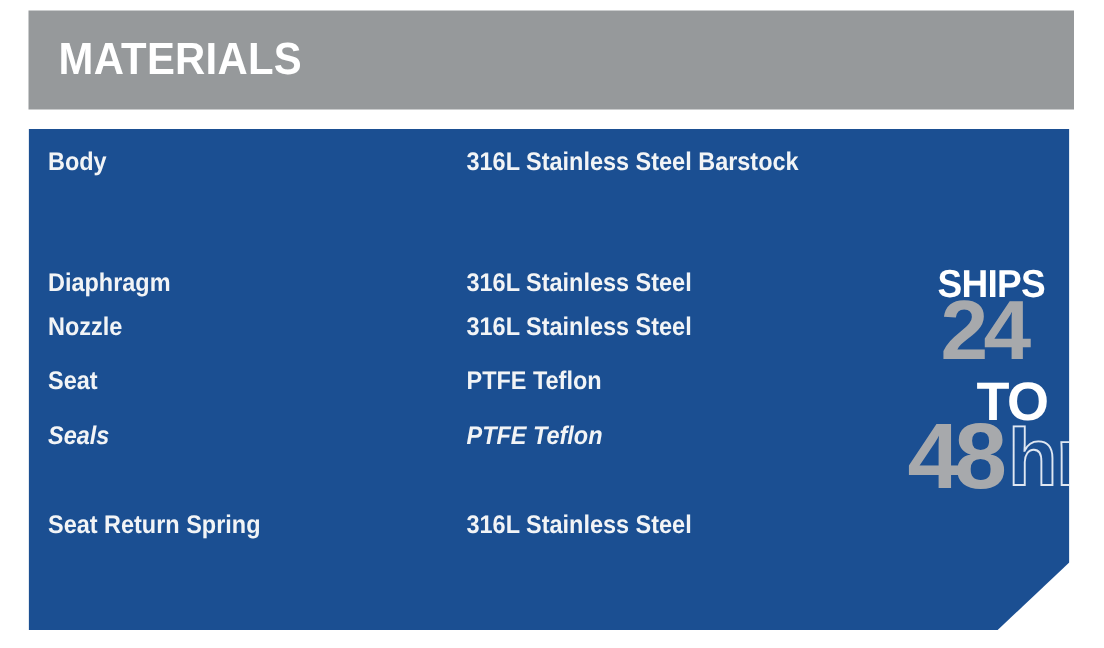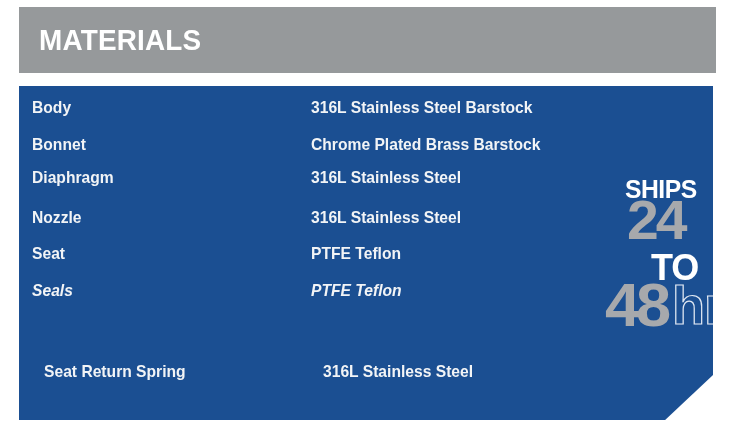--- a/index.html
+++ b/index.html
@@ -168,41 +168,37 @@
   <div id="header-bar">
     <div id="header-title">MATERIALS</div>
   </div>
 
   <div id="table-panel">
     <div id="rows">
         <div class="row" style="top: 3px;">
           <span class="cell cell-part">Body</span>
           <span class="cell cell-material">316L Stainless Steel Barstock</span>
         </div>
-        <div class="row" style="top: 39.6px;">
-          <span class="cell cell-part">Bonnet</span>
-          <span class="cell cell-material">Chrome Plated Brass Barstock</span>
-        </div>
-        <div class="row" style="top: 73px; text-decoration: underline;">
+        <div class="row" style="top: 84px; text-decoration: underline;">
           <span class="cell cell-part">Diaphragm</span>
           <span class="cell cell-material">316L Stainless Steel</span>
         </div>
         <div class="row" style="top: 112.8px;">
           <span class="cell cell-part">Nozzle</span>
           <span class="cell cell-material">316L Stainless Steel</span>
         </div>
         <div class="row" style="top: 149.4px; text-decoration: underline;">
           <span class="cell cell-part">Seat</span>
           <span class="cell cell-material">PTFE Teflon</span>
         </div>
         <div class="row" style="top: 186px; font-style: italic;">
           <span class="cell cell-part">Seals</span>
           <span class="cell cell-material">PTFE Teflon</span>
         </div>
-        <div class="row" style="top: 267px; margin-left: 12px;">
+        <div class="row" style="top: 245px;">
           <span class="cell cell-part">Seat Return Spring</span>
           <span class="cell cell-material">316L Stainless Steel</span>
         </div>
       </div>
 
     <div id="ships-badge">
       <span class="bd bd-ships">SHIPS</span>
       <span class="bd bd-24">24</span>
       <span class="bd bd-to">TO</span>
       <span class="bd bd-48">48</span>

